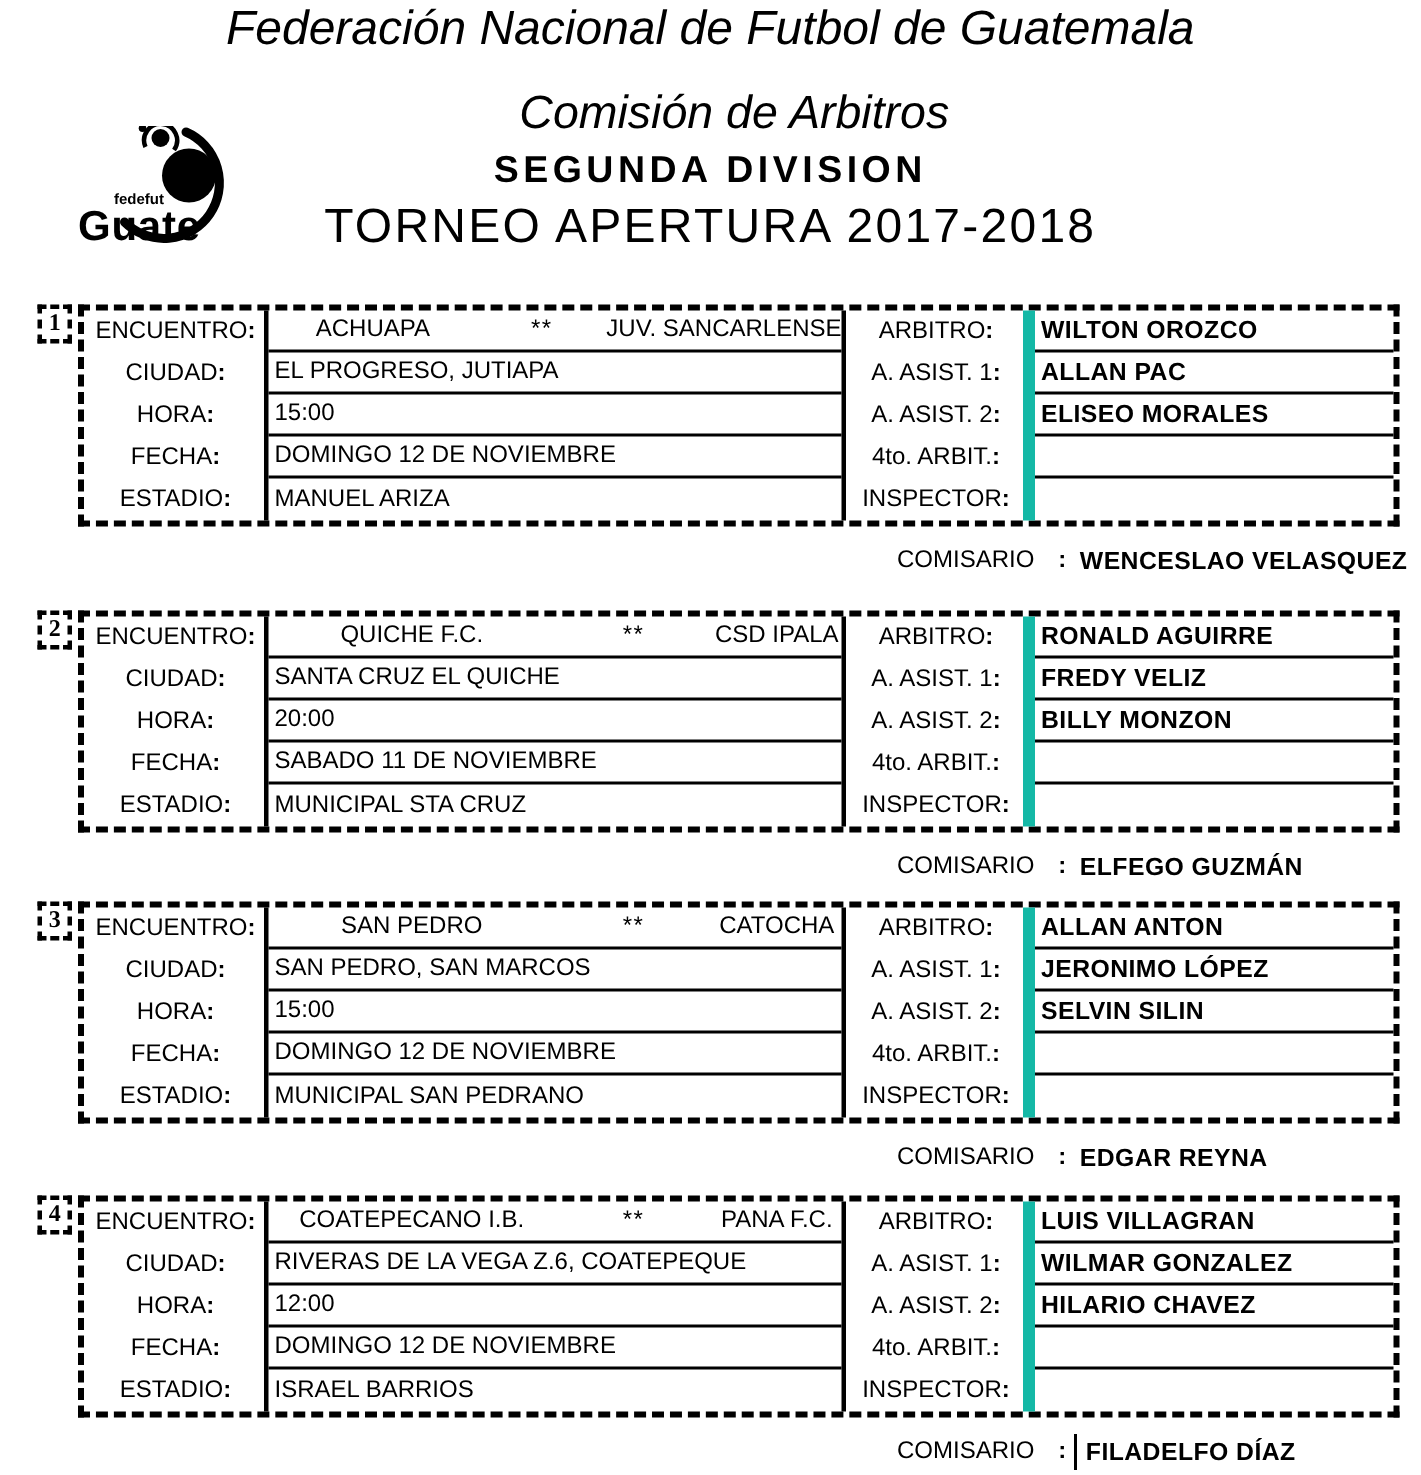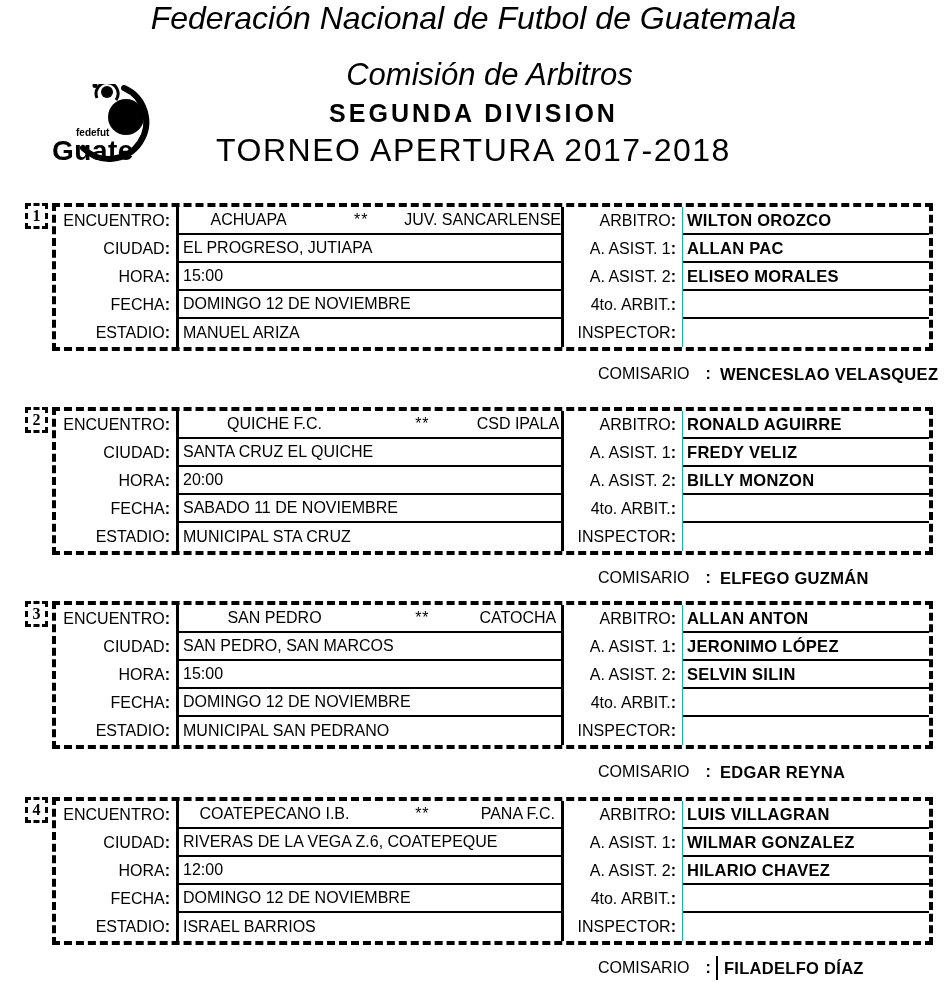--- a/index.html
+++ b/index.html
@@ -19,23 +19,23 @@
   .logo{position:absolute;left:50px;top:84px;width:130px;height:85px;}
   
   .match-wrap{position:absolute;left:52px;width:881px;height:148px;
     border:4px dashed #000;box-sizing:border-box;display:flex;}
   .num-box{position:absolute;left:-31px;top:-4px;width:17px;height:20px;
     border:3px dashed #000;background:#fff;text-align:center;
     font-family:"Liberation Serif",serif;font-weight:bold;font-size:16px;line-height:20px;}
   .col{display:flex;flex-direction:column;}
   .col-labels{width:120px;}
   .col-values{width:382px;border-left:3px solid #000;border-right:3px solid #000;}
-  .col-offlabels{width:118px;border-right:1px solid #14b8a6;}
+  .col-offlabels{width:118px;border-right:8px solid #14b8a6;}
   .col-offvalues{flex:1;}
-  .lrow{height:28px;display:flex;align-items:center;justify-content:flex-end;
+  .lrow{height:28px;display:flex;align-items:center;justify-content:center;
     padding:0 6px 0 8px;font-size:16px;white-space:nowrap;box-sizing:border-box;}
   .lrow .colon{font-weight:bold;}
   .vcell{height:28px;box-sizing:border-box;border-bottom:2px solid #000;
     display:flex;align-items:center;font-size:16px;padding-left:4px;white-space:nowrap;overflow:hidden;}
   .col-values .vcell:last-child,.col-offvalues .vcell:last-child{border-bottom:none;}
   .vcell.enc{padding-left:0;gap:18px;}
   .enc .home{width:50%;text-align:center;}
   .enc .stars{width:18%;text-align:center;letter-spacing:1px;}
   .enc .away{flex:1;text-align:center;}
   .vcell.bold-name{font-weight:bold;font-size:16.5px;letter-spacing:.3px;}

